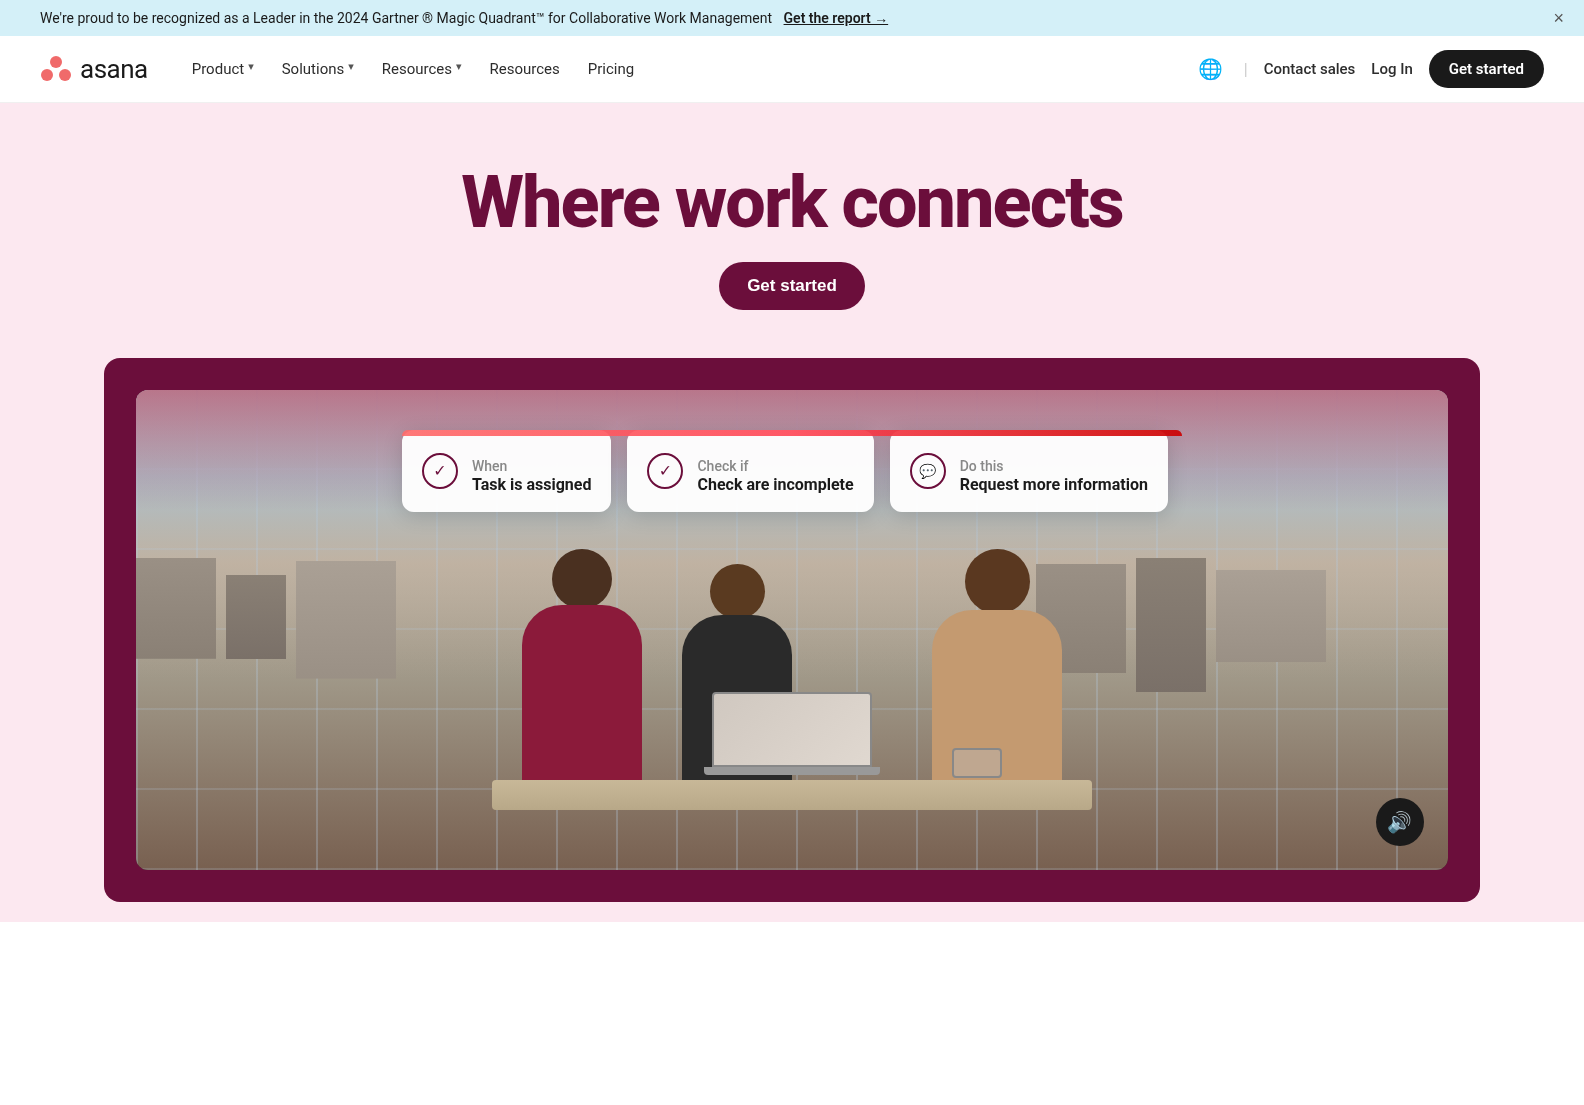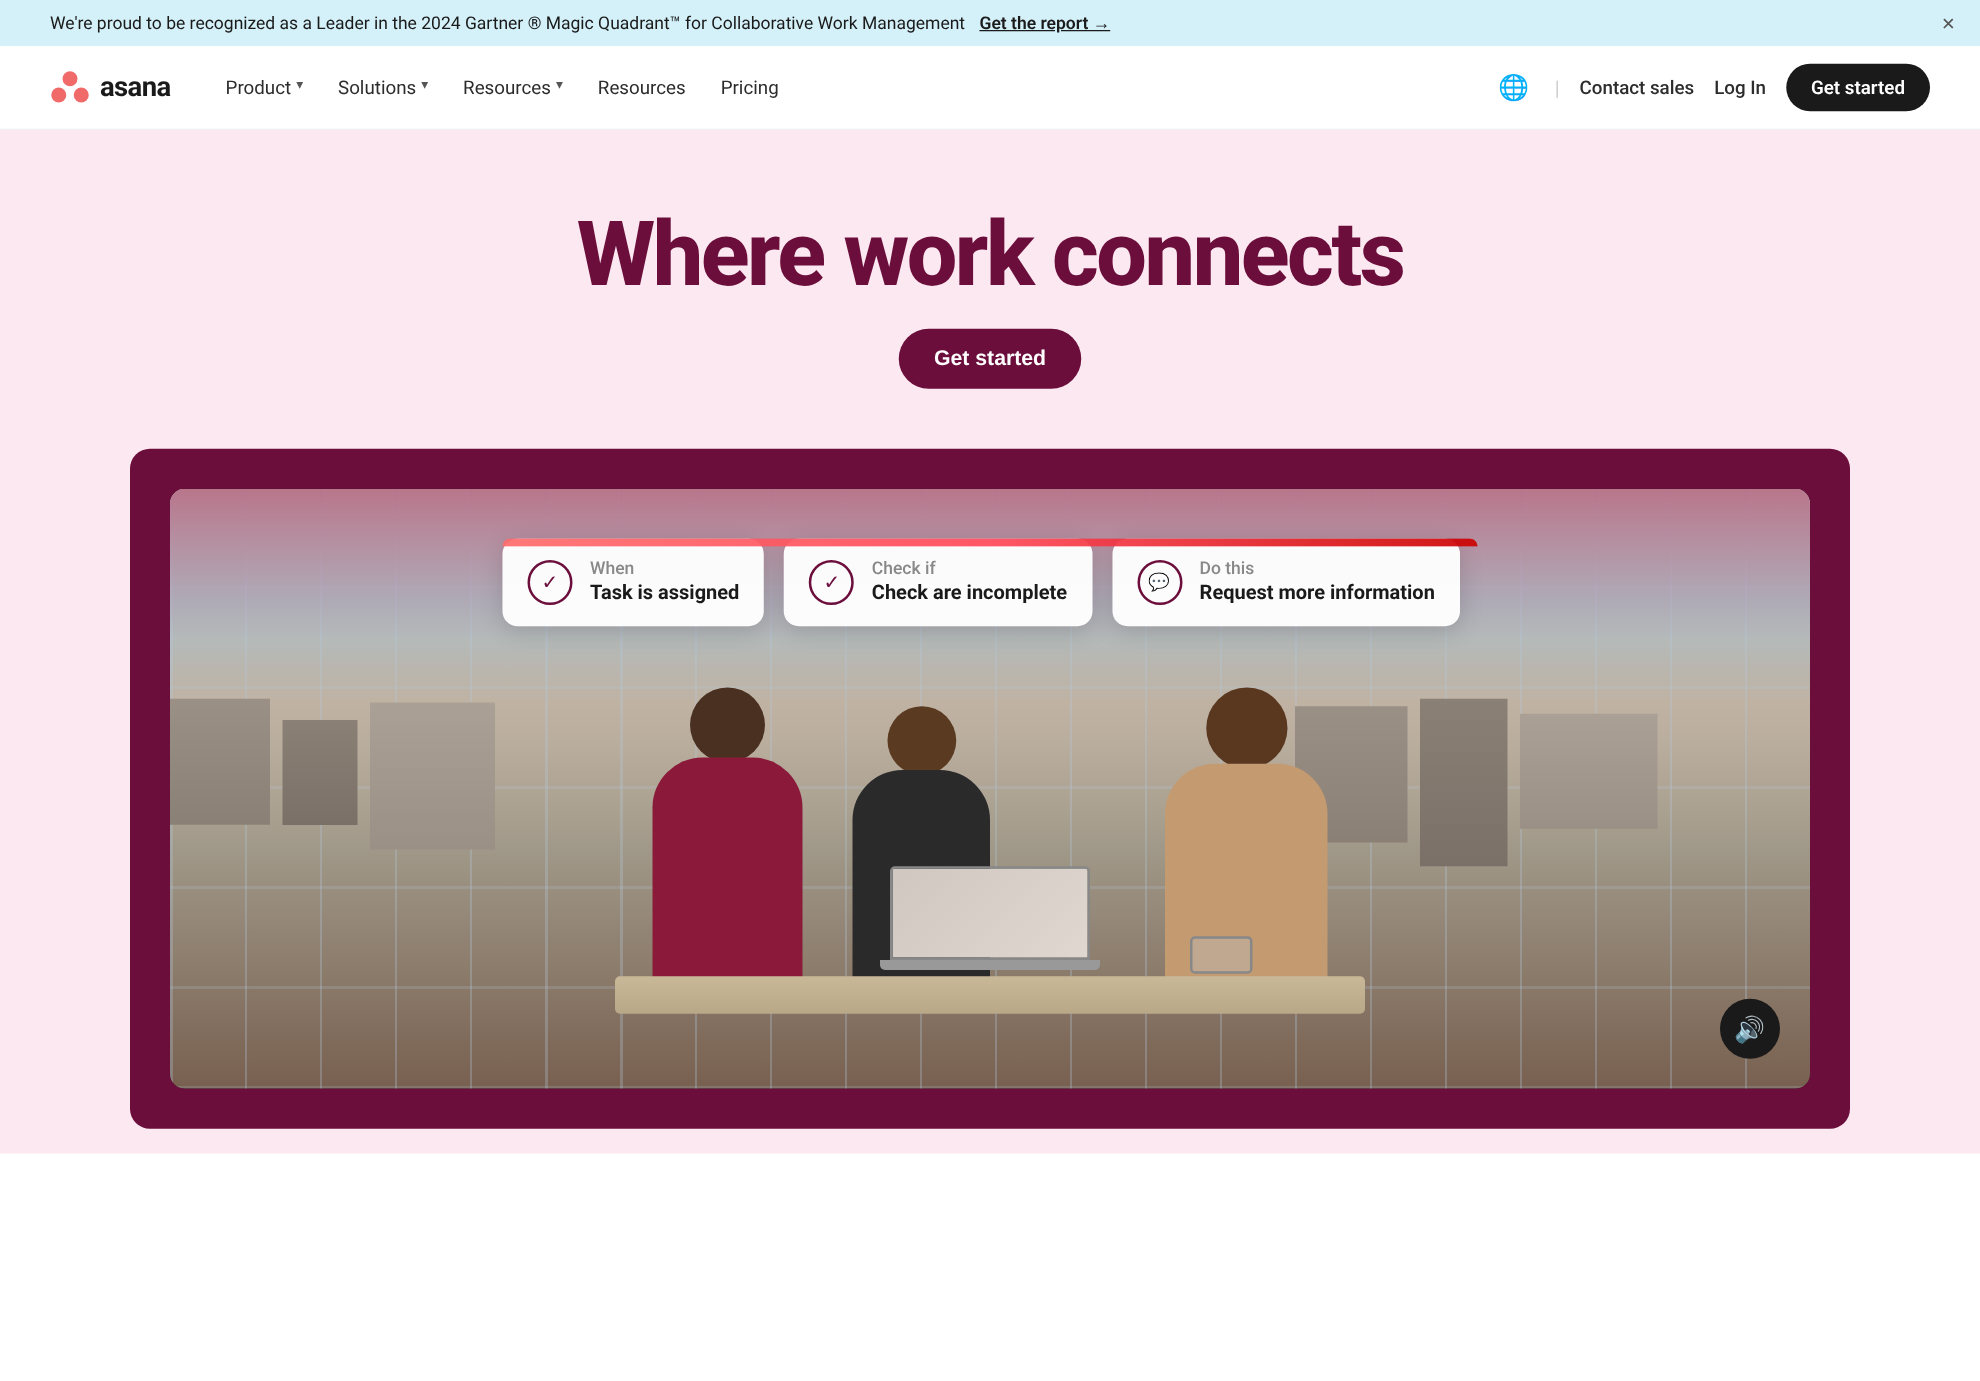--- a/index.html
+++ b/index.html
@@ -52,22 +52,22 @@
       align-items: center;
       gap: 8px;
       margin-right: 32px;
       text-decoration: none;
     }
     .logo-icon {
       width: 32px;
       height: 32px;
     }
     .logo-text {
-      font-size: 22px;
-      font-weight: 700;
+      font-size: 26px;
+      font-weight: 400;
       color: #1a1a1a;
       letter-spacing: -0.5px;
     }
     .nav-links {
       display: flex;
       align-items: center;
       gap: 4px;
       flex: 1;
     }
     .nav-item {
@@ -211,21 +211,21 @@
       height: 36px;
       border-radius: 50%;
       border: 2px solid #6b0e3b;
       display: flex;
       align-items: center;
       justify-content: center;
       color: #6b0e3b;
       font-size: 16px;
       flex-shrink: 0;
     }
-    .card-content { text-align: left; }
+    .card-content { text-align: left; margin-top: 12px; }
     .card-label {
       font-size: 14px;
       color: #888;
       font-weight: 500;
       line-height: 1.2;
     }
     .card-value {
       font-size: 16px;
       color: #1a1a1a;
       font-weight: 700;

